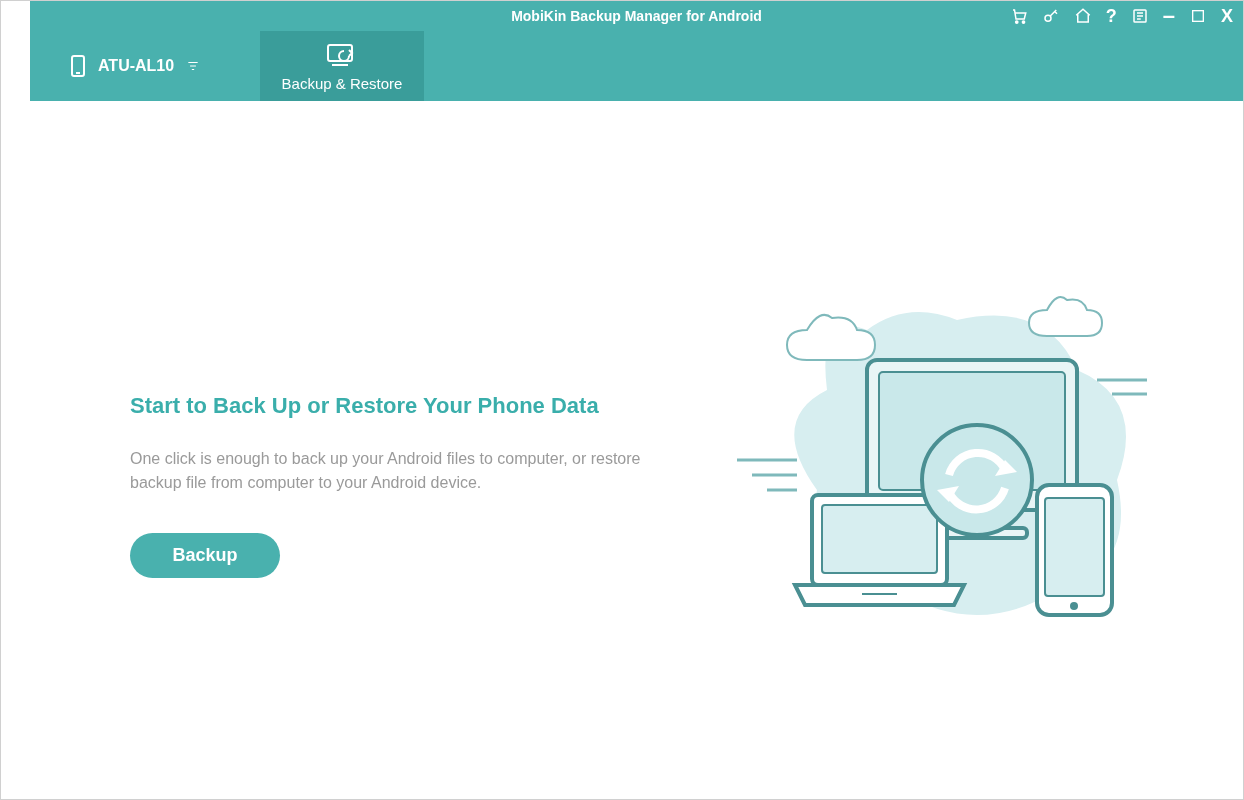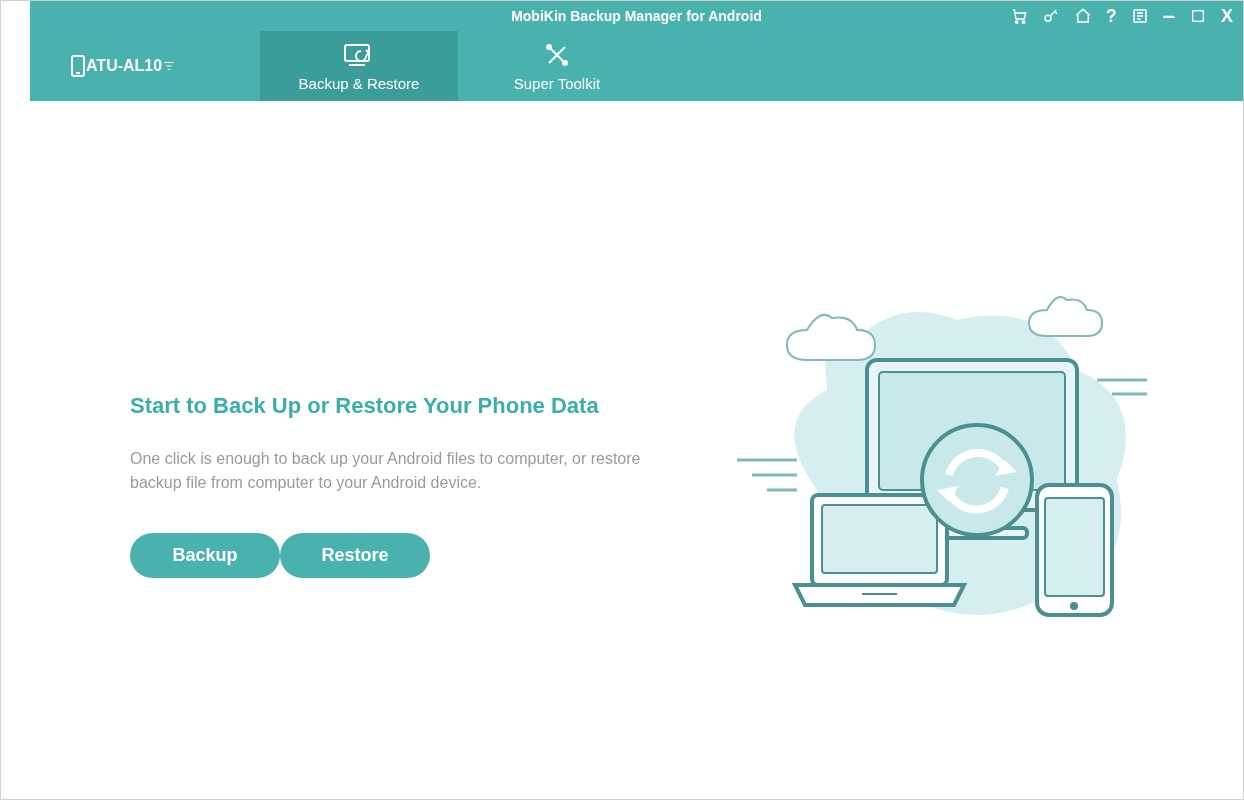--- a/index.html
+++ b/index.html
@@ -53,30 +53,31 @@
   .navbar {
     height: 70px;
     background: #49b1ae;
     display: flex;
     align-items: stretch;
     color: #fff;
   }
   .device-select {
     display: flex;
     align-items: center;
+    gap: 12px;
     padding: 0 28px 0 40px;
     font-size: 16px;
     font-weight: bold;
     cursor: pointer;
     min-width: 230px;
   }
   .device-select svg { stroke: #fff; fill: none; }
   .nav-tabs { display: flex; align-items: stretch; }
   .nav-tab {
-    width: 198px;
+    width: 164px;
     display: flex;
     flex-direction: column;
     align-items: center;
     justify-content: center;
     gap: 6px;
     cursor: pointer;
     font-size: 15px;
   }
   .nav-tab.active { background: #3a9d9a; }
   .nav-tab .tab-icon { height: 28px; display:flex; align-items:center; justify-content:center; }
@@ -186,40 +187,29 @@
         <span class="tab-icon">
           <svg width="40" height="28" viewBox="0 0 40 28" stroke-width="2">
               <rect x="6" y="4" width="24" height="16" rx="2"></rect>
               <path d="M10 24h16"></path>
               <path d="M22 10a5 5 0 1 0 5 5"></path>
               <path d="M27 9l3 3-3 3"></path>
             </svg>
         </span>
         <span>Backup &amp; Restore</span>
       </div>
-      <div class="nav-tab">
-        <span class="tab-icon">
-          <svg width="28" height="28" viewBox="0 0 28 28" stroke-width="2">
-              <path d="M6 22L22 6 M6 6l16 16"></path>
-              <circle cx="6" cy="6" r="2" fill="#fff"></circle>
-              <circle cx="22" cy="22" r="2" fill="#fff"></circle>
-            </svg>
-        </span>
-        <span>Super Toolkit</span>
-      </div>
     </div>
   </div>
 
   <div class="content">
     <div class="left">
       <h1>Start to Back Up or Restore Your Phone Data</h1>
       <p>One click is enough to back up your Android files to computer, or restore backup file from computer to your Android device.</p>
       <div class="btn-row">
         <button class="pill-btn">Backup</button>
-        <button class="pill-btn">Restore</button>
       </div>
     </div>
     <div class="right">
       <svg class="illustration" viewBox="0 0 440 380">
 
         <path d="M 150 60 Q 100 40 110 120 Q 50 150 100 220 Q 80 310 180 320 Q 260 370 340 320 Q 420 300 400 210 Q 430 130 360 100 Q 330 30 240 50 Q 190 30 150 60 Z" fill="#d7eef0"></path>
 
         <path d="M 90 60 q -20 0 -20 15 q 0 15 20 15 h 50 q 18 0 18 -15 q 0 -15 -18 -15 q -5 -15 -25 -12 q -12 -10 -25 12 Z" fill="#fff" stroke="#7fb9bb" stroke-width="2"></path>
         <path d="M 330 40 q -18 0 -18 13 q 0 13 18 13 h 40 q 15 0 15 -13 q 0 -13 -15 -13 q -4 -13 -20 -10 q -10 -9 -20 10 Z" fill="#fff" stroke="#7fb9bb" stroke-width="2"></path>
 

